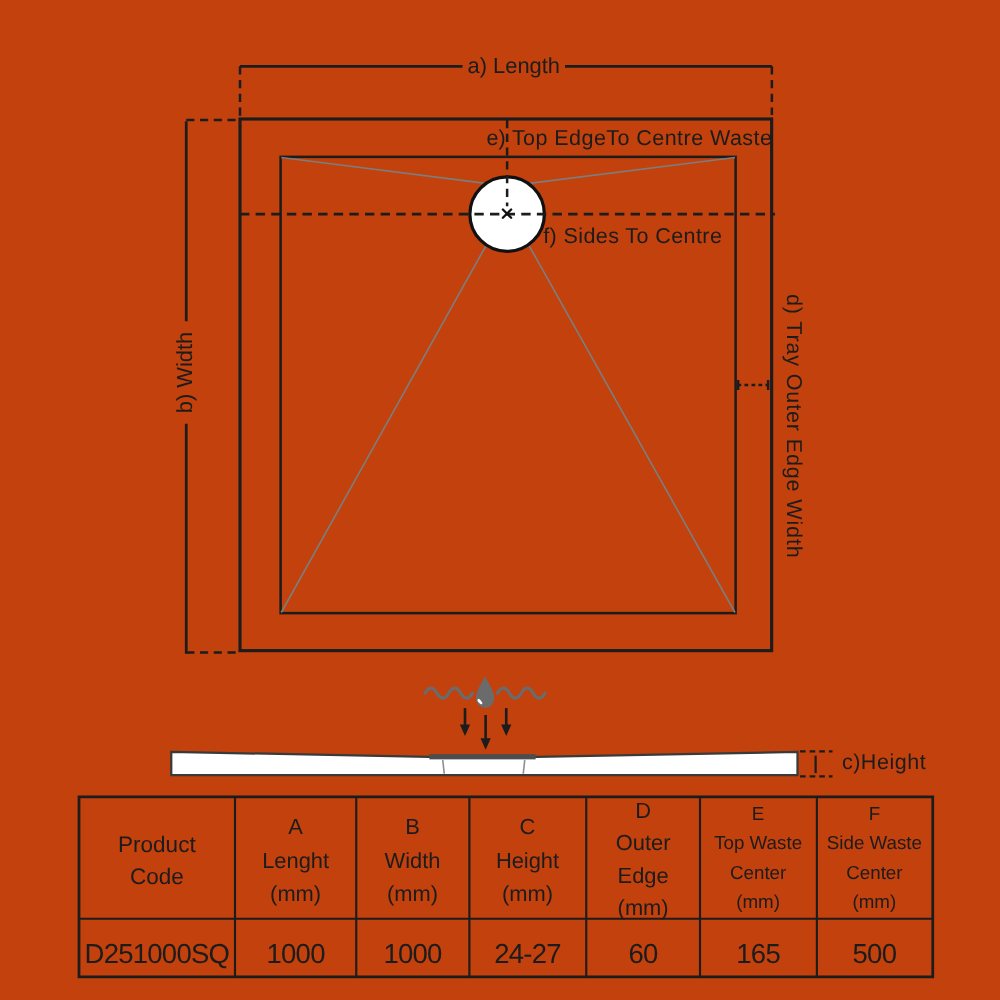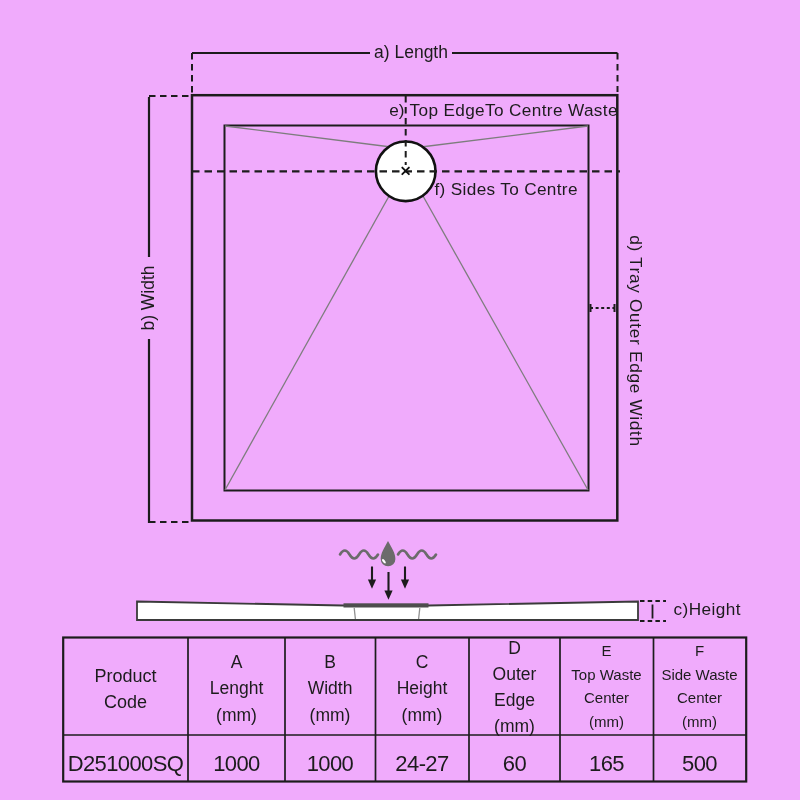--- a/index.html
+++ b/index.html
@@ -1,16 +1,16 @@
 <!DOCTYPE html>
 <html><head>
 <meta charset="utf-8">
 <style>
   html,body{margin:0;padding:0;background:#ffffff;}
-  #page{position:relative;width:800px;height:800px;background:#f0abfc;overflow:hidden;}
+  #page{position:relative;width:800px;height:800px;background:#c2410c;overflow:hidden;}
   svg text{font-family:"Liberation Sans",sans-serif;fill:#1c1c1c;}
 </style>
 </head>
 <body>
 <div id="page">
 <svg width="800" height="800" viewBox="0 0 800 800">
 
   <line x1="192" y1="53" x2="370" y2="53" stroke="#1c1c1c" stroke-width="2.2"></line>
   <line x1="452" y1="53" x2="617.5" y2="53" stroke="#1c1c1c" stroke-width="2.2"></line>
   <text x="411" y="58" font-size="17.5" text-anchor="middle">a) Length</text>

